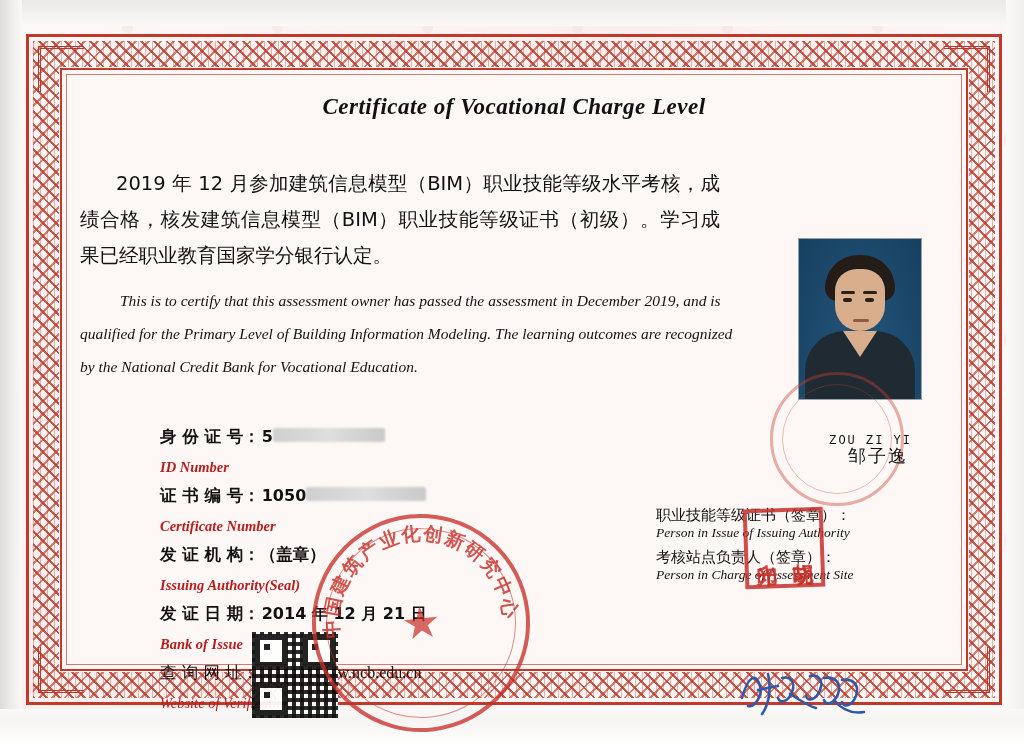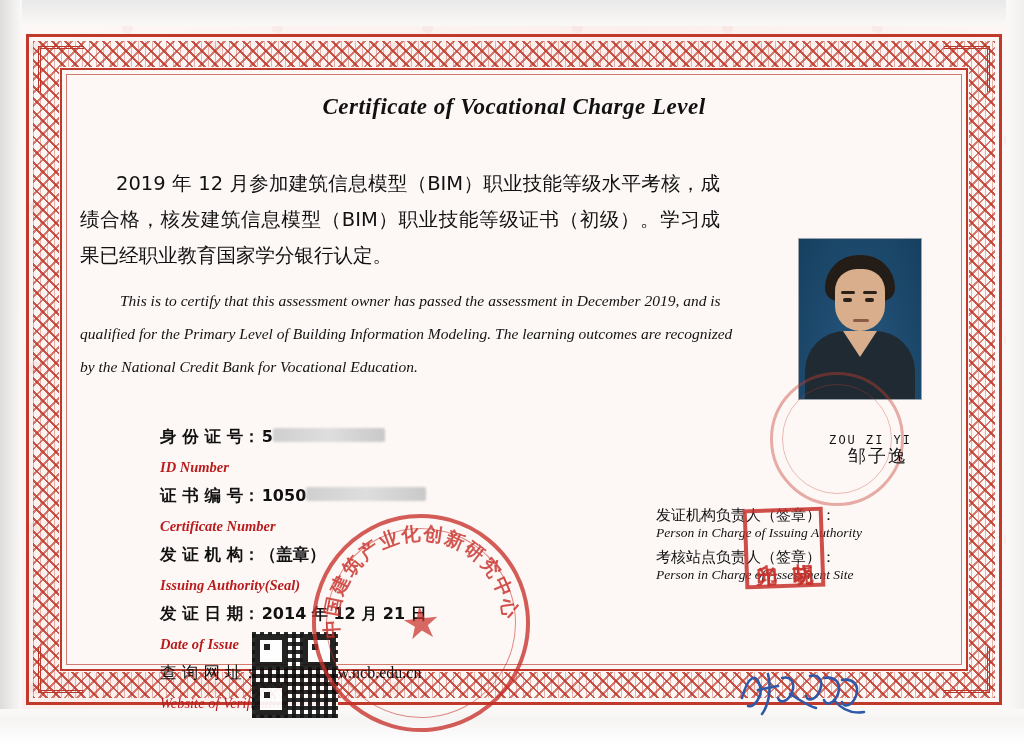--- a/index.html
+++ b/index.html
@@ -498,29 +498,29 @@
           <span class="field-cn">发 证 机 构：（盖章）</span>
         </div>
         <div class="field-en">Issuing Authority(Seal)</div>
       </div>
 
       <div class="field">
         <div class="field-line">
           <span class="field-cn">发 证 日 期：</span>
           <span class="field-val">2014 年 12 月 21 日</span>
         </div>
-        <div class="field-en">Date of Issue</div>
+        <div class="field-en">Bank of Issue</div>
       </div>
 
     </div>
 
     <div class="resp">
       <div class="resp-row">
-        <div class="resp-cn">发证机构负责人（签章）：</div>
-        <div class="resp-en">Person in Charge of Issuing Authority</div>
+        <div class="resp-cn">职业技能等级证书（签章）：</div>
+        <div class="resp-en">Person in Issue of Issuing Authority</div>
       </div>
       <div class="resp-row">
         <div class="resp-cn">考核站点负责人（签章）：</div>
         <div class="resp-en">Person in Charge of Assessment Site</div>
       </div>
     </div>
 
     <div class="website">
       <div class="field-line">
         <span class="field-cn">查 询 网 址：</span>

